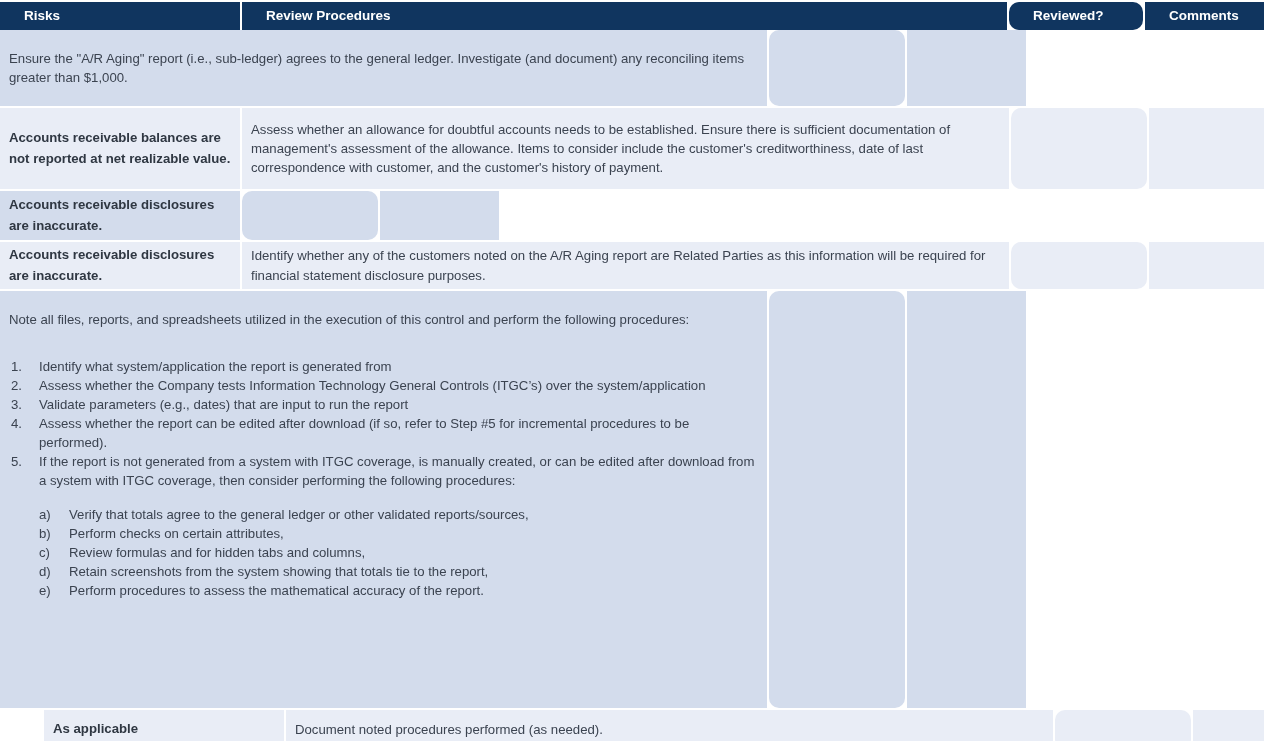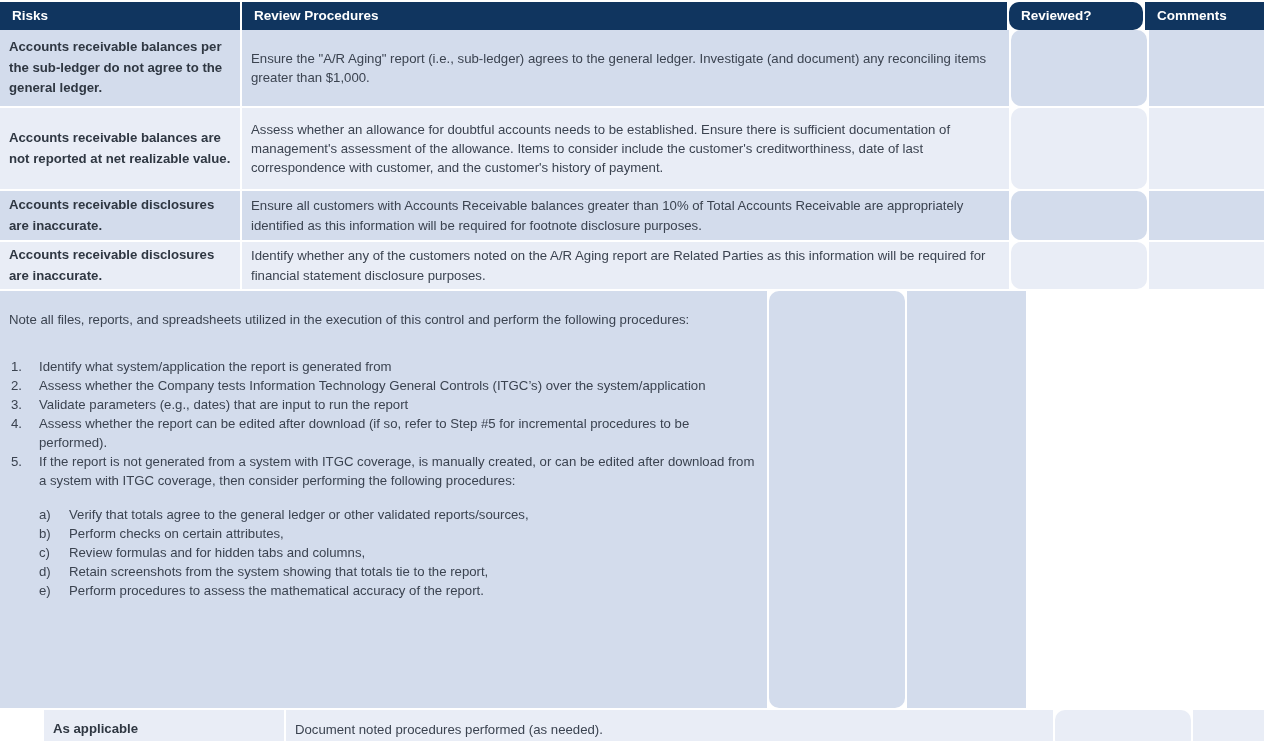--- a/index.html
+++ b/index.html
@@ -24,21 +24,21 @@
     height: 30px;
     flex: 0 0 30px;
     background: #ffffff;
   }
   .header-cell {
     background: #10355f;
     color: #ffffff;
     font-weight: bold;
     font-size: 13.5px;
     line-height: 28px;
-    padding: 0 12px;
+    padding: 0 24px;
     height: 28px;
     margin-top: 2px;
     overflow: hidden;
     white-space: nowrap;
   }
   .header-cell.gap { margin-left: 2px; }
 
   
   .c-risk      { width: 240px;  flex: 0 0 240px; }
   .c-proc      { width: 767px;  flex: 0 0 767px; }
@@ -109,36 +109,34 @@
   <div class="header-row">
     <div class="header-cell c-risk">Risks</div>
     <div class="header-cell c-proc gap">Review Procedures</div>
     <div class="header-cell c-rev gap">Reviewed?</div>
     <div class="header-cell c-com gap">Comments</div>
   </div>
 
   <div class="body-rows">
 
     <div class="row shade-a" style="height:78px;">
-      <div class="cell c-risk risk-cell v-center">Accounts receivable balances per the sub-ledger do not agree to the general ledger.</div>
       <div class="cell c-proc v-center">Ensure the "A/R Aging" report (i.e., sub-ledger) agrees to the general ledger. Investigate (and document) any reconciling items greater than $1,000.</div>
       <div class="cell c-rev"></div>
       <div class="cell c-com"></div>
     </div>
 
     <div class="row shade-b" style="height:83px;">
       <div class="cell c-risk risk-cell v-center">Accounts receivable balances are not reported at net realizable value.</div>
       <div class="cell c-proc v-center">Assess whether an allowance for doubtful accounts needs to be established. Ensure there is sufficient documentation of management's assessment of the allowance. Items to consider include the customer's creditworthiness, date of last correspondence with customer, and the customer's history of payment.</div>
       <div class="cell c-rev"></div>
       <div class="cell c-com"></div>
     </div>
 
     <div class="row shade-a" style="height:51px;">
       <div class="cell c-risk risk-cell v-center">Accounts receivable disclosures are inaccurate.</div>
-      <div class="cell c-proc v-center">Ensure all customers with Accounts Receivable balances greater than 10% of Total Accounts Receivable are appropriately identified as this information will be required for footnote disclosure purposes.</div>
       <div class="cell c-rev"></div>
       <div class="cell c-com"></div>
     </div>
 
     <div class="row shade-b" style="height:49px;">
       <div class="cell c-risk risk-cell v-center">Accounts receivable disclosures are inaccurate.</div>
       <div class="cell c-proc v-center">Identify whether any of the customers noted on the A/R Aging report are Related Parties as this information will be required for financial statement disclosure purposes.</div>
       <div class="cell c-rev"></div>
       <div class="cell c-com"></div>
     </div>

